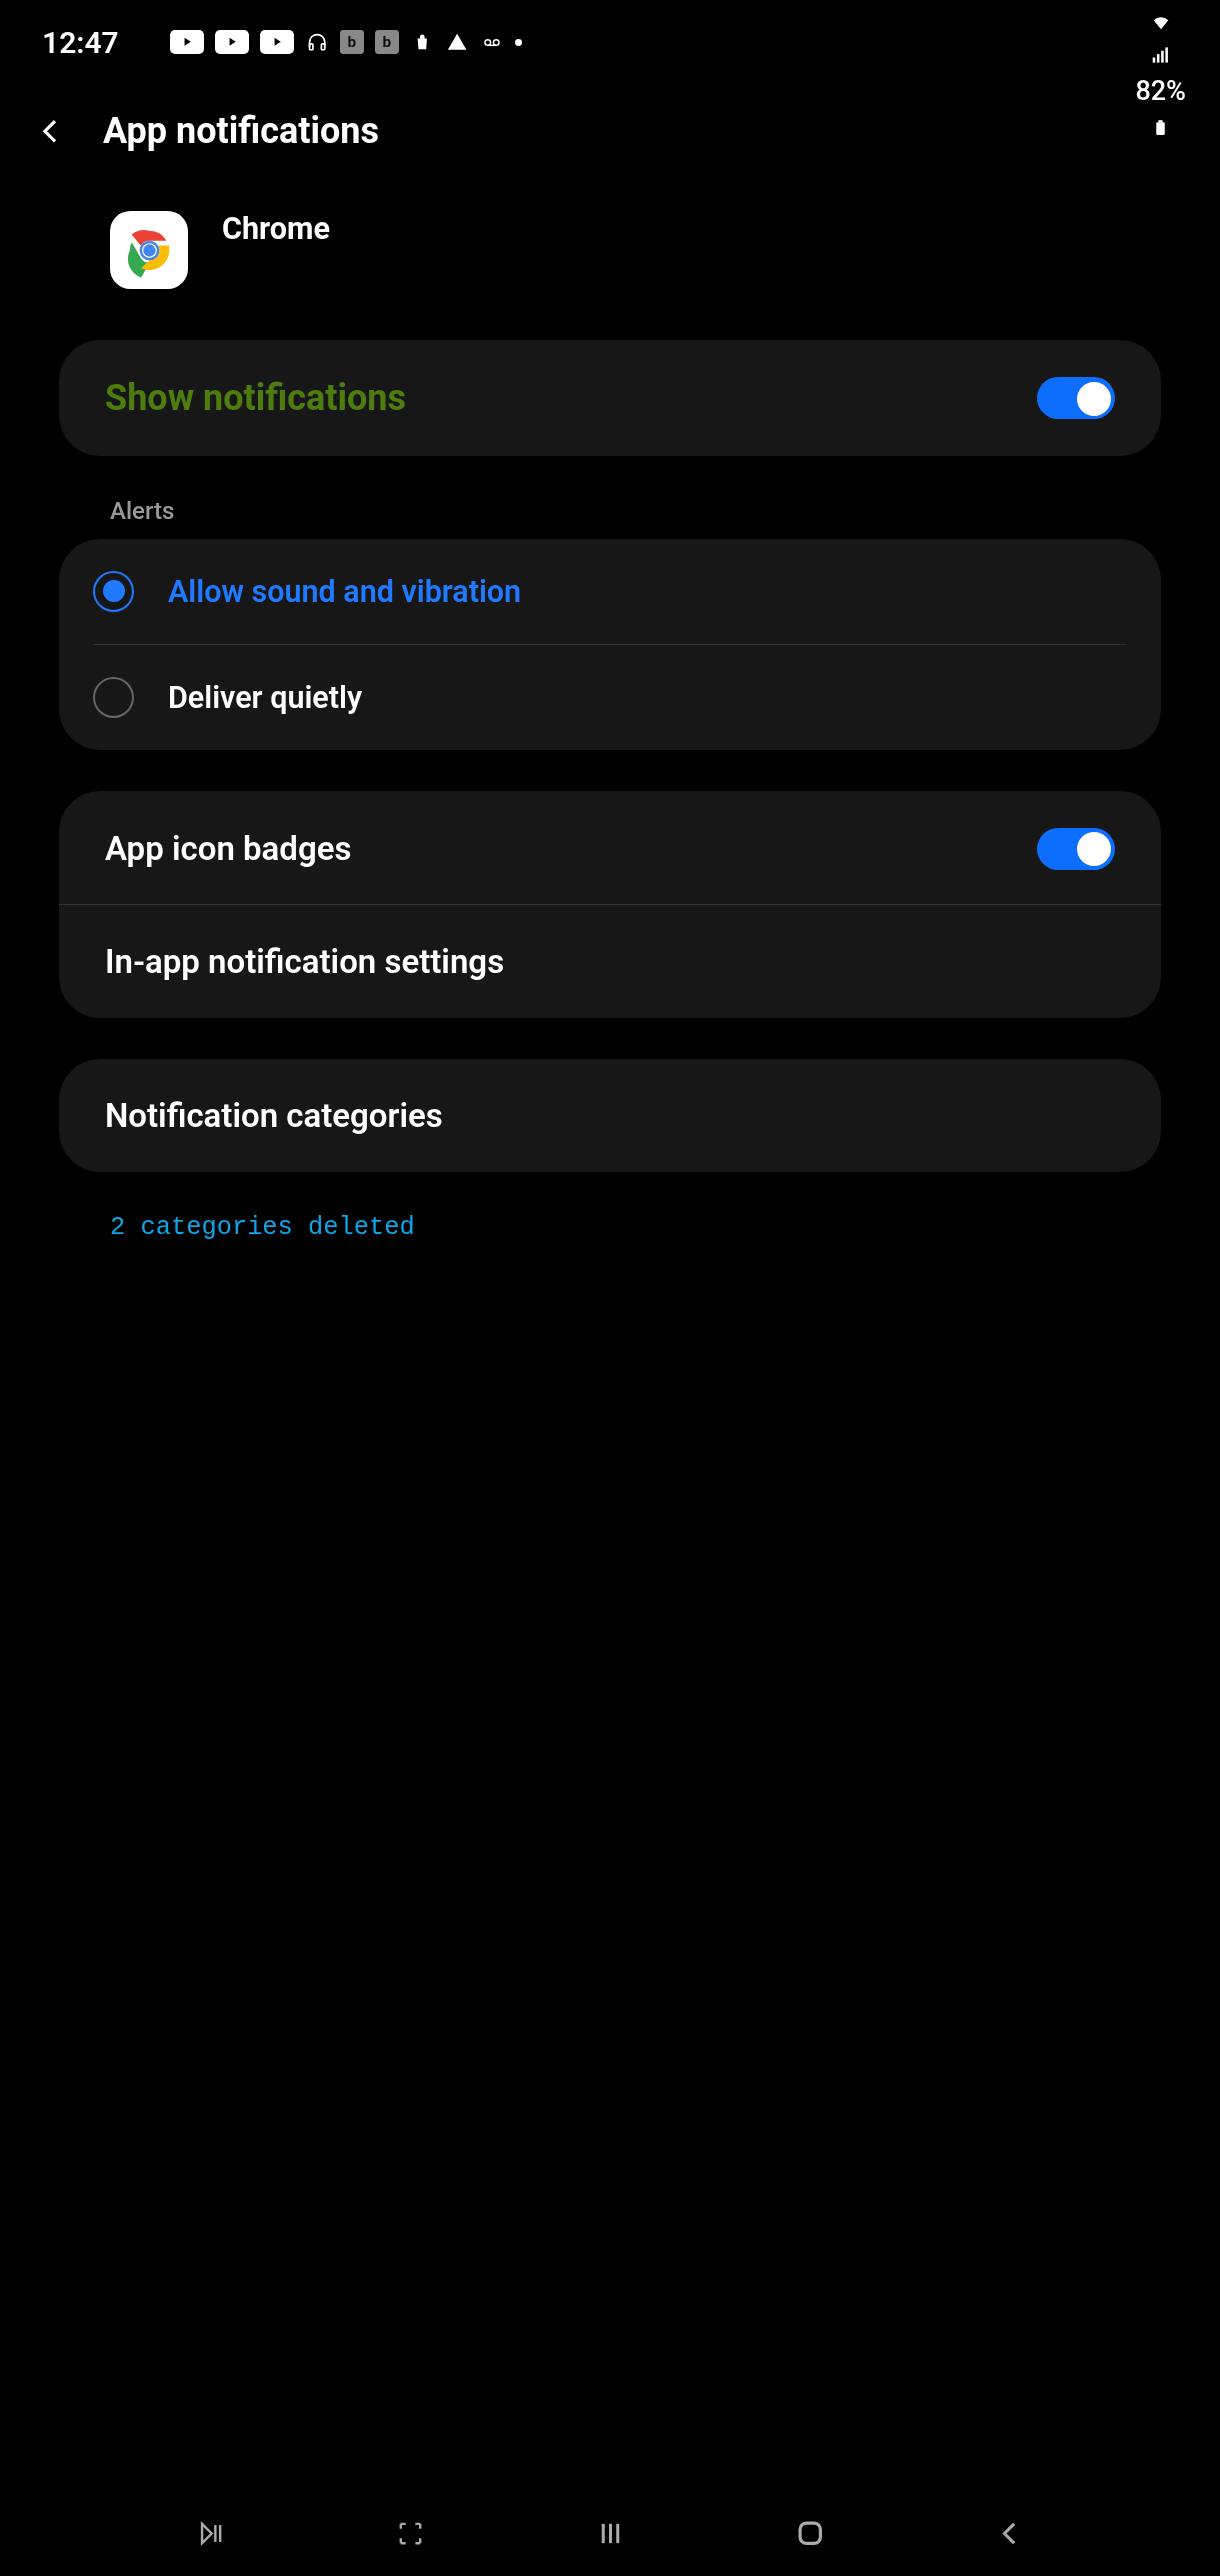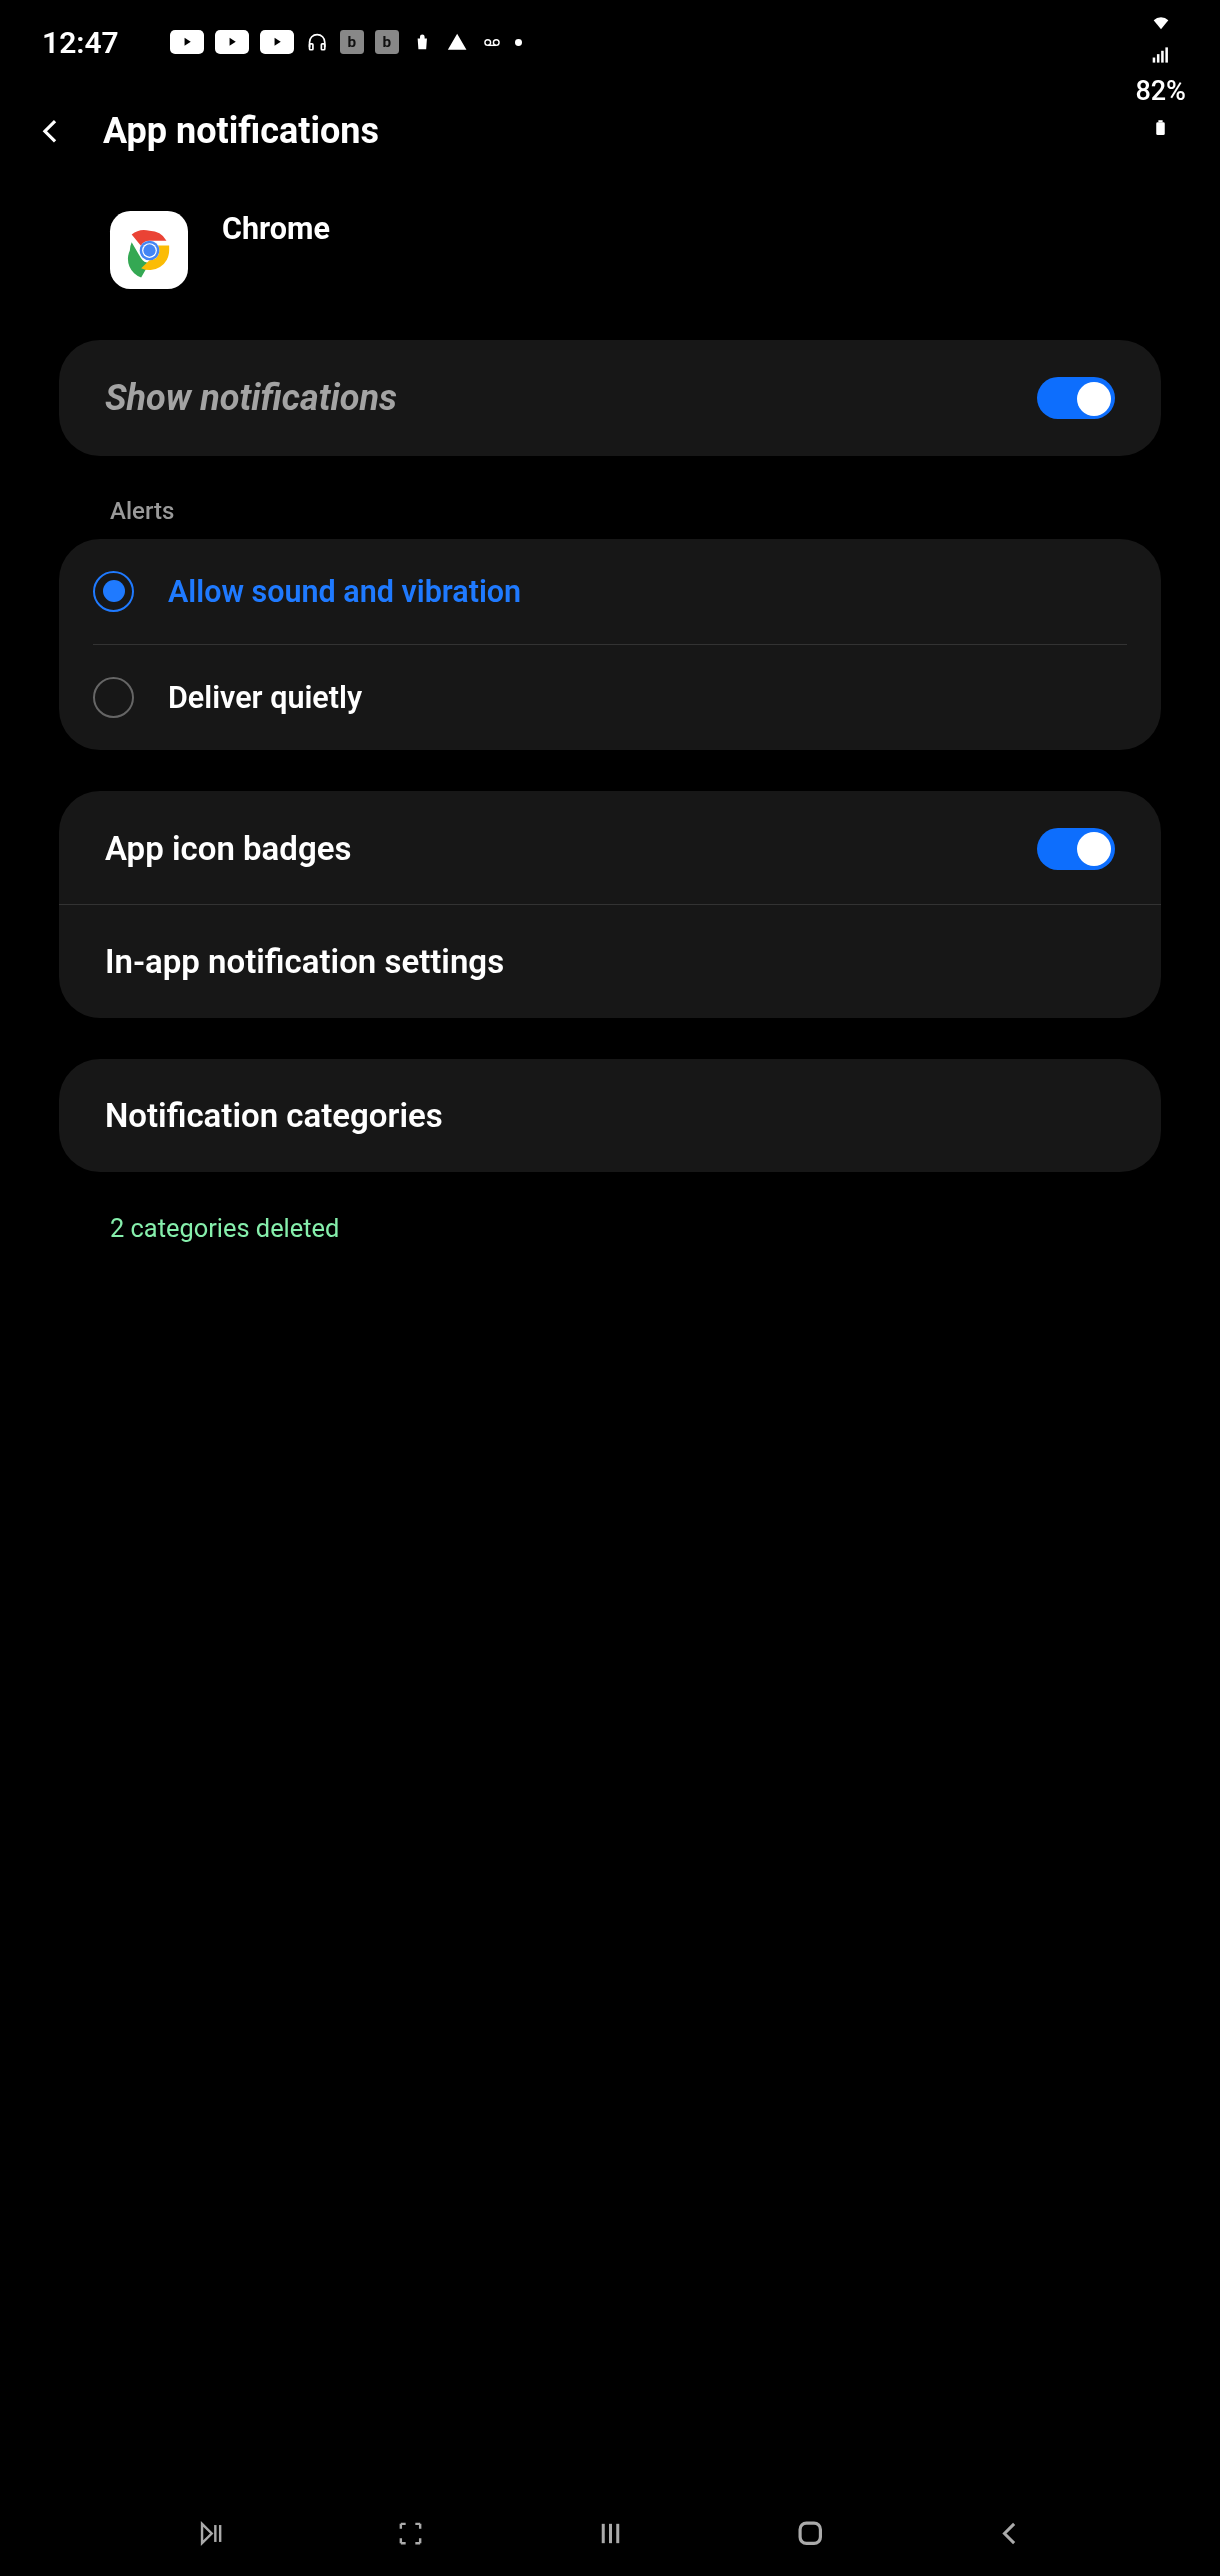--- a/index.html
+++ b/index.html
@@ -65,21 +65,21 @@
     margin: 0 59px 41px 59px;
   }
   .card-row {
     display:flex;
     align-items:center;
     justify-content:space-between;
     padding: 37px 46px;
   }
   .card-row.divided { border-bottom: 0.8px solid #333; }
   .row-label { font-size: 33px; font-weight: 600; }
-  .row-label.blue { color:#a3a3a3; font-size: 36px; font-weight: 700; font-style: italic; }
+  .row-label.blue { color:#4d7c0f; font-size: 36px; font-weight: 700; }
 
   .section-label {
     color:#999;
     font-size:24px;
     font-weight:500;
     margin: 0 0 13.6px 110px;
   }
 
   .radio-row {
     display:flex;
@@ -109,23 +109,24 @@
   .toggle.on { background:#0d6efd; }
   .toggle-knob {
     width:34px; height:34px; border-radius:50%;
     background:#fff;
     position:absolute;
     top:4.2px;
   }
   .toggle.on .toggle-knob { right:4.2px; }
 
   .footnote {
-    color:#86efac;
+    color:#0ea5e9;
     font-size:25.4px;
     margin: 17px 16px 0 110px;
+    font-family: Liberation Mono, monospace;
   }
 
   
   .nav-bar {
     position:absolute;
     bottom:0; left:0; right:0;
     height:85px;
     display:flex;
     justify-content:space-around;
     align-items:center;

